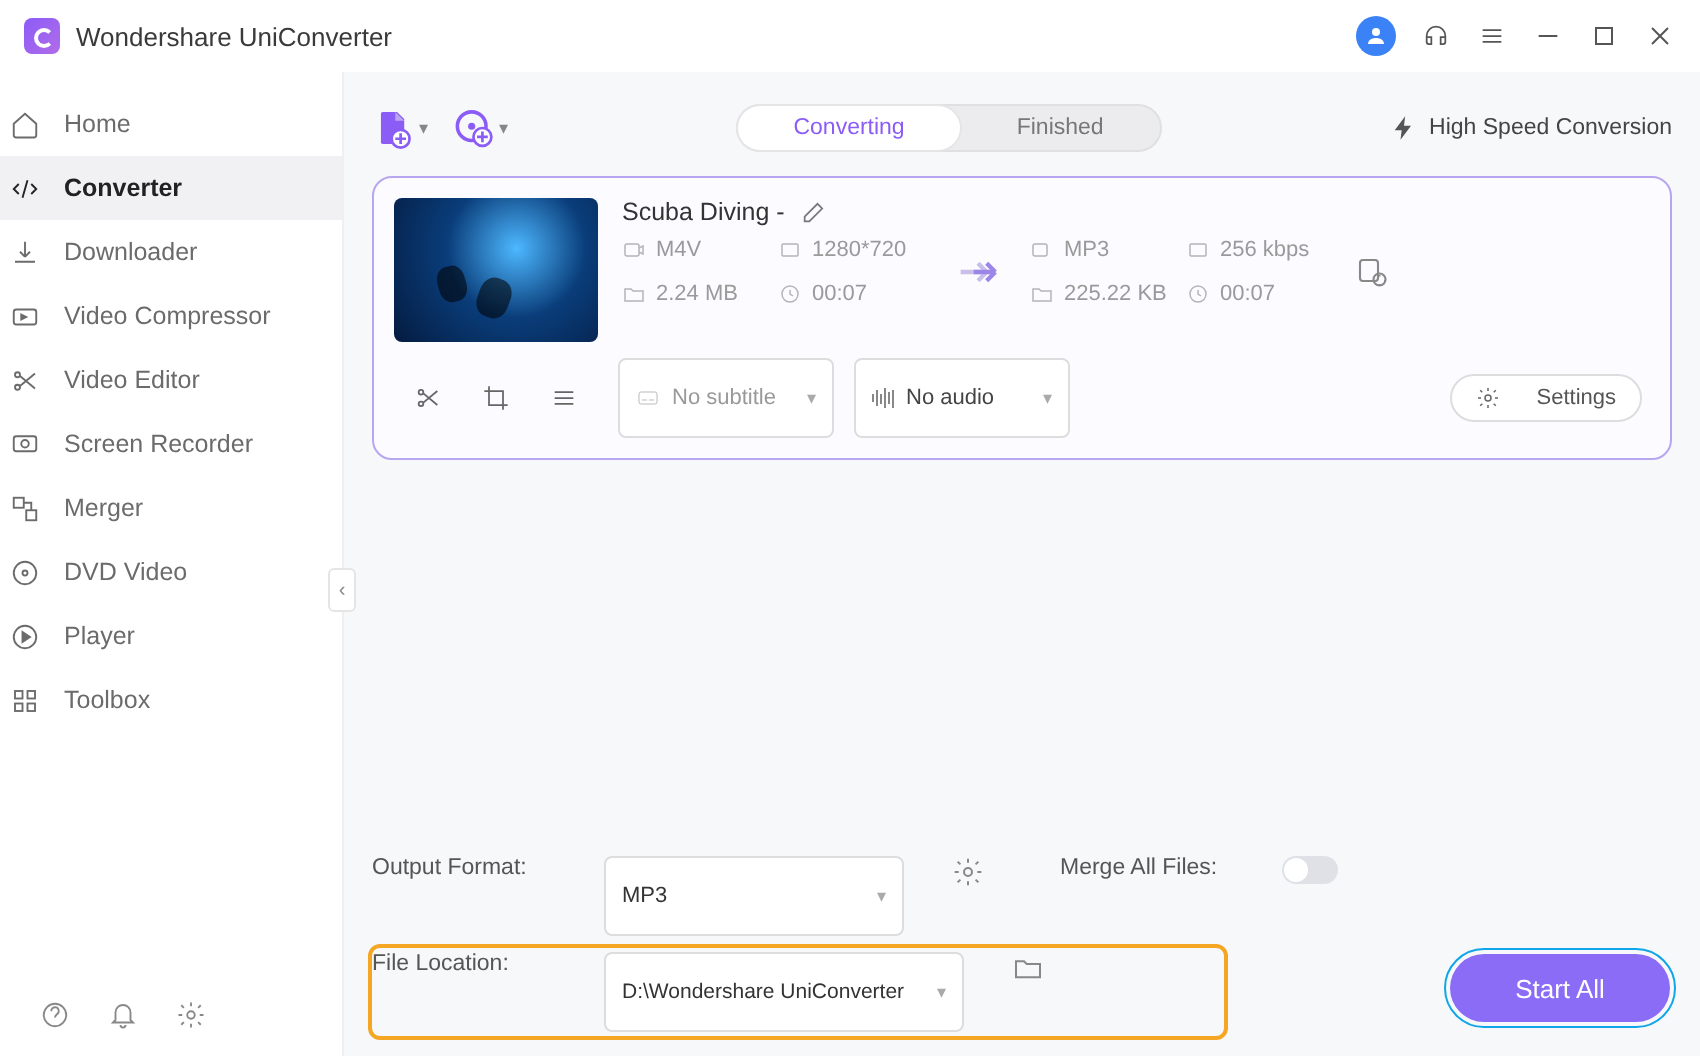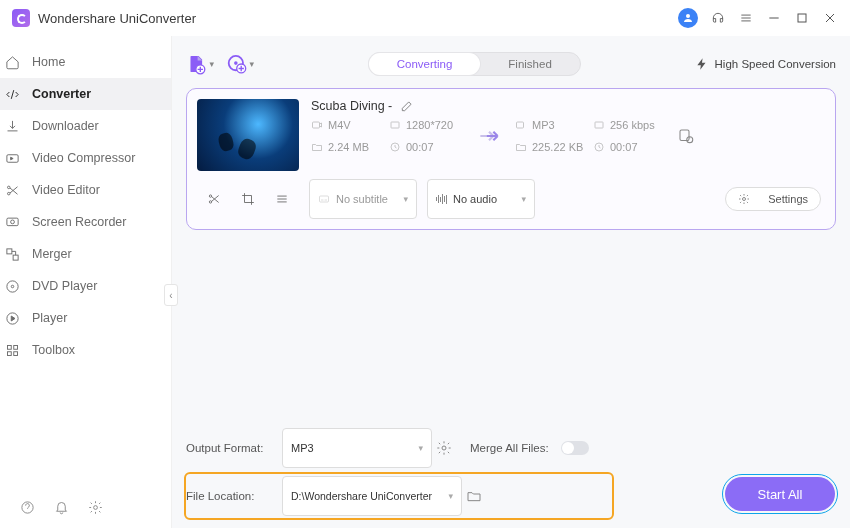--- a/index.html
+++ b/index.html
@@ -53,21 +53,21 @@
 .card-tools{display:flex;align-items:center;gap:10px}
 .tool-icons{display:flex;gap:20px;width:102px;justify-content:center}
 .tool-icons svg{width:14px;height:14px;fill:none;stroke:#666;stroke-width:1.5;cursor:pointer}
 .dd{height:40px;border:1px solid #ddd;border-radius:4px;background:#fff;display:flex;align-items:center;padding:0 8px;font-size:11px;color:#999;gap:6px;cursor:pointer}
 .dd .caret{margin-left:auto;font-size:9px;color:#aaa}
 .dd.sub{width:108px}
 .dd.aud{width:108px;color:#444}
 .settings-pill{margin-left:auto;border:1px solid #ddd;border-radius:12px;height:24px;display:flex;align-items:center;gap:18px;padding:0 12px;font-size:11px;color:#555;cursor:pointer;background:#fff}
 .settings-pill svg{width:12px;height:12px;fill:none;stroke:#666;stroke-width:1.5}
 .bottom{position:absolute;left:14px;right:14px;bottom:12px;display:flex;flex-direction:column;gap:8px}
-.brow{display:flex;align-items:center;gap:4px}
+.brow{display:flex;gap:24px}
 .blabel{font-size:11.5px;color:#555;width:92px}
 .dd.fmt{width:150px;color:#333}
 .dd.loc{width:180px;color:#333;font-size:10.5px}
 .merge-toggle{margin-left:8px;width:28px;height:14px;background:#dfe1e6;border-radius:8px;position:relative;cursor:pointer}
 .merge-toggle::after{content:"";position:absolute;left:1px;top:1px;width:12px;height:12px;background:#fff;border-radius:50%}
 .start-all{position:absolute;right:0;bottom:4px;background:#8b6cf6;color:#fff;border:none;border-radius:18px;height:34px;width:110px;font-size:13px;cursor:pointer}
 .highlight{border:1px solid #0ea5e9;border-radius:20px;padding:2px}
 .highlight-rect{position:absolute;border:2px solid #f5a623;border-radius:6px;pointer-events:none}
 .wave{display:inline-flex;gap:1px;align-items:center}
 .wave i{width:1px;background:#888;display:block}
@@ -177,21 +177,21 @@
         </span>
         <span>Merger</span>
       </div>
     <div class="side-item">
         <span class="side-icon">
           <svg viewBox="0 0 24 24">
             <circle cx="12" cy="12" r="9"></circle>
             <circle cx="12" cy="12" r="2"></circle>
           </svg>
         </span>
-        <span>DVD Player</span>
+        <span>DVD Video</span>
       </div>
     <div class="side-item">
         <span class="side-icon">
           <svg viewBox="0 0 24 24">
             <circle cx="12" cy="12" r="9"></circle>
             <path d="M10 8l6 4-6 4z" fill="currentColor"></path>
           </svg>
         </span>
         <span>Player</span>
       </div>

